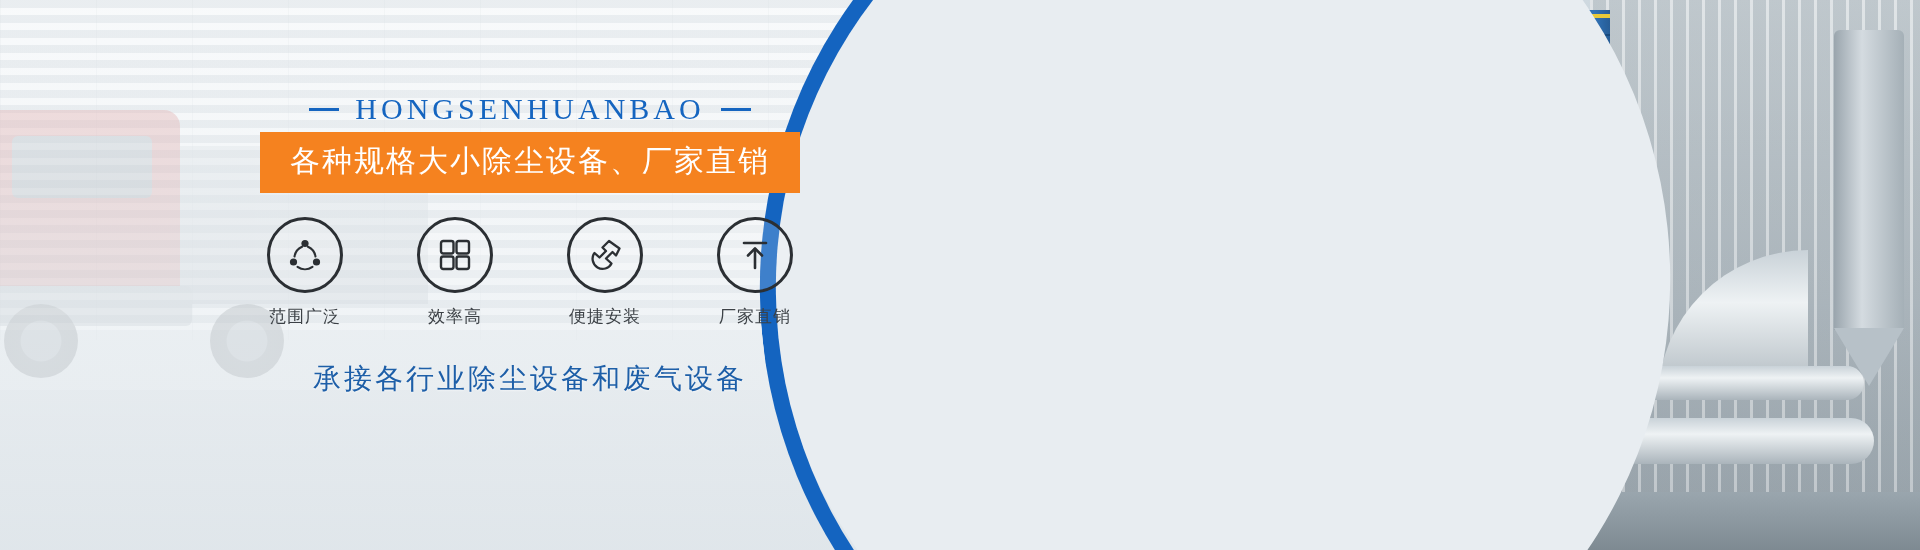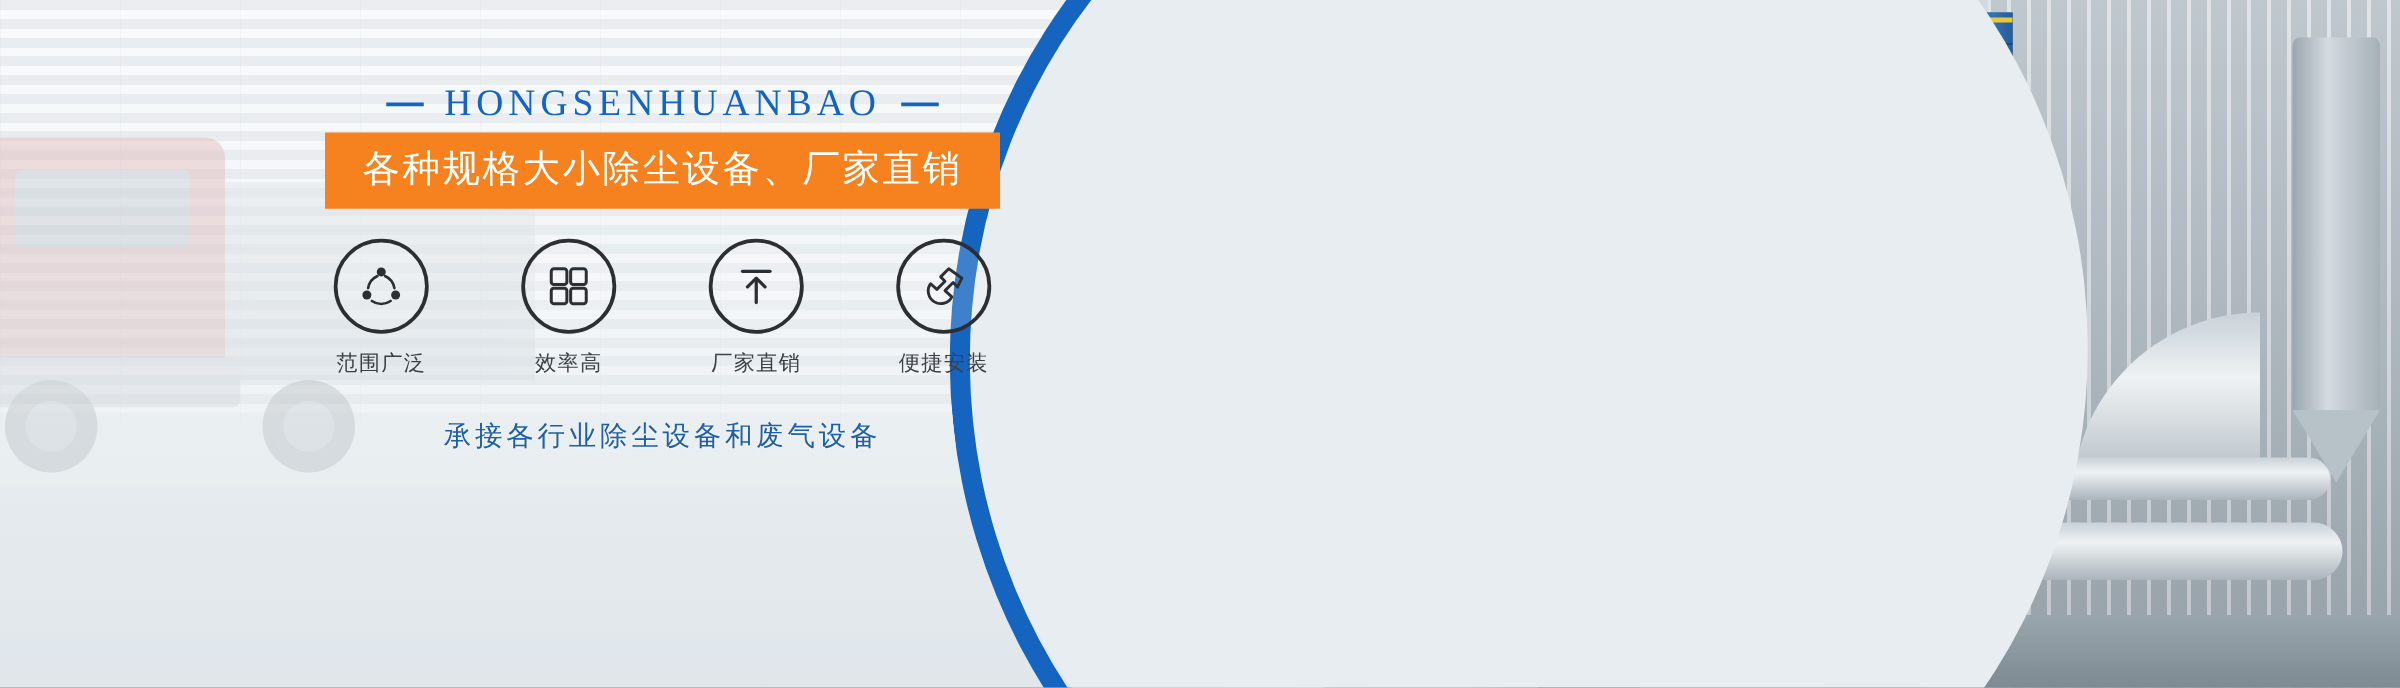--- a/index.html
+++ b/index.html
@@ -220,21 +220,21 @@
   }
   .lb-veil{
     position:absolute;inset:0;
     background:linear-gradient(180deg,rgba(244,247,249,.55) 0%,rgba(238,242,245,.72) 45%,rgba(230,236,240,.8) 100%);
   }
 
   
   .content{
     position:absolute;left:0;top:0;width:1060px;height:550px;
     display:flex;flex-direction:column;align-items:center;
-    padding-top:66px;box-sizing:border-box;
+    padding-top:92px;box-sizing:border-box;
   }
   .eyebrow{
     display:flex;align-items:center;gap:16px;
     color:#1565c0;font-family:"Liberation Serif","DejaVu Serif",serif;
     font-size:30px;letter-spacing:4px;
     margin-bottom:6px;white-space:nowrap;
   }
   .eyebrow .dash{
     display:inline-block;width:30px;height:3px;background:#1565c0;
   }
@@ -265,21 +265,21 @@
     border:3px solid #2b2f33;
     display:flex;align-items:center;justify-content:center;
     background:rgba(255,255,255,.18);
   }
   .fcircle svg{display:block;}
   .flabel{
     margin-top:12px;font-size:17px;color:#3c4146;letter-spacing:1px;
     white-space:nowrap;
   }
   .tagline{
-    font-size:22px;color:#1e5fa8;letter-spacing:3px;
+    font-size:28px;color:#1e5fa8;letter-spacing:3px;
     font-weight:500;margin-top:16px;white-space:nowrap;
     text-shadow:0 1px 2px rgba(255,255,255,.6);
   }
 </style>
 </head>
 <body>
 
 <div class="banner">
 
   <div class="photo">
@@ -369,36 +369,36 @@
             <rect x="20.5" y="5" width="12.5" height="12.5" rx="2.2" fill="none" stroke="#2b2f33" stroke-width="2.4"></rect>
             <rect x="5" y="20.5" width="12.5" height="12.5" rx="2.2" fill="none" stroke="#2b2f33" stroke-width="2.4"></rect>
             <rect x="20.5" y="20.5" width="12.5" height="12.5" rx="2.2" fill="none" stroke="#2b2f33" stroke-width="2.4"></rect>
           </svg>
         </div>
         <div class="flabel">效率高</div>
       </div>
 
       <div class="feature">
         <div class="fcircle">
+          <svg width="40" height="40" viewBox="0 0 40 40">
+            <path d="M24 6 L17.5 12.5 L21 16 L14.5 22.5 L9.5 18 C6 22.5 7.5 29.5 12.5 32.5 C17.5 35.5 24 33.5 26.5 28.5 L21 23.5 L27.5 17 L31 20.5 L34.5 13.5 Z" fill="none" stroke="#2b2f33" stroke-width="2.3" stroke-linejoin="round" stroke-linecap="round"></path>
+          </svg>
+        </div>
+        <div class="flabel">便捷安装</div>
+      </div>
+
+      <div class="feature">
+        <div class="fcircle">
           <svg width="38" height="38" viewBox="0 0 38 38">
             <line x1="8" y1="7" x2="30" y2="7" stroke="#2b2f33" stroke-width="2.6" stroke-linecap="round"></line>
             <line x1="19" y1="32" x2="19" y2="13" stroke="#2b2f33" stroke-width="2.6" stroke-linecap="round"></line>
             <path d="M12 19.5 L19 12.5 L26 19.5" fill="none" stroke="#2b2f33" stroke-width="2.6" stroke-linecap="round" stroke-linejoin="round"></path>
           </svg>
         </div>
         <div class="flabel">厂家直销</div>
       </div>
 
-      <div class="feature">
-        <div class="fcircle">
-          <svg width="40" height="40" viewBox="0 0 40 40">
-            <path d="M24 6 L17.5 12.5 L21 16 L14.5 22.5 L9.5 18 C6 22.5 7.5 29.5 12.5 32.5 C17.5 35.5 24 33.5 26.5 28.5 L21 23.5 L27.5 17 L31 20.5 L34.5 13.5 Z" fill="none" stroke="#2b2f33" stroke-width="2.3" stroke-linejoin="round" stroke-linecap="round"></path>
-          </svg>
-        </div>
-        <div class="flabel">便捷安装</div>
-      </div>
-
     </div>
 
     <div class="tagline">承接各行业除尘设备和废气设备</div>
   </div>
 
 </div>
 
 </body></html>

